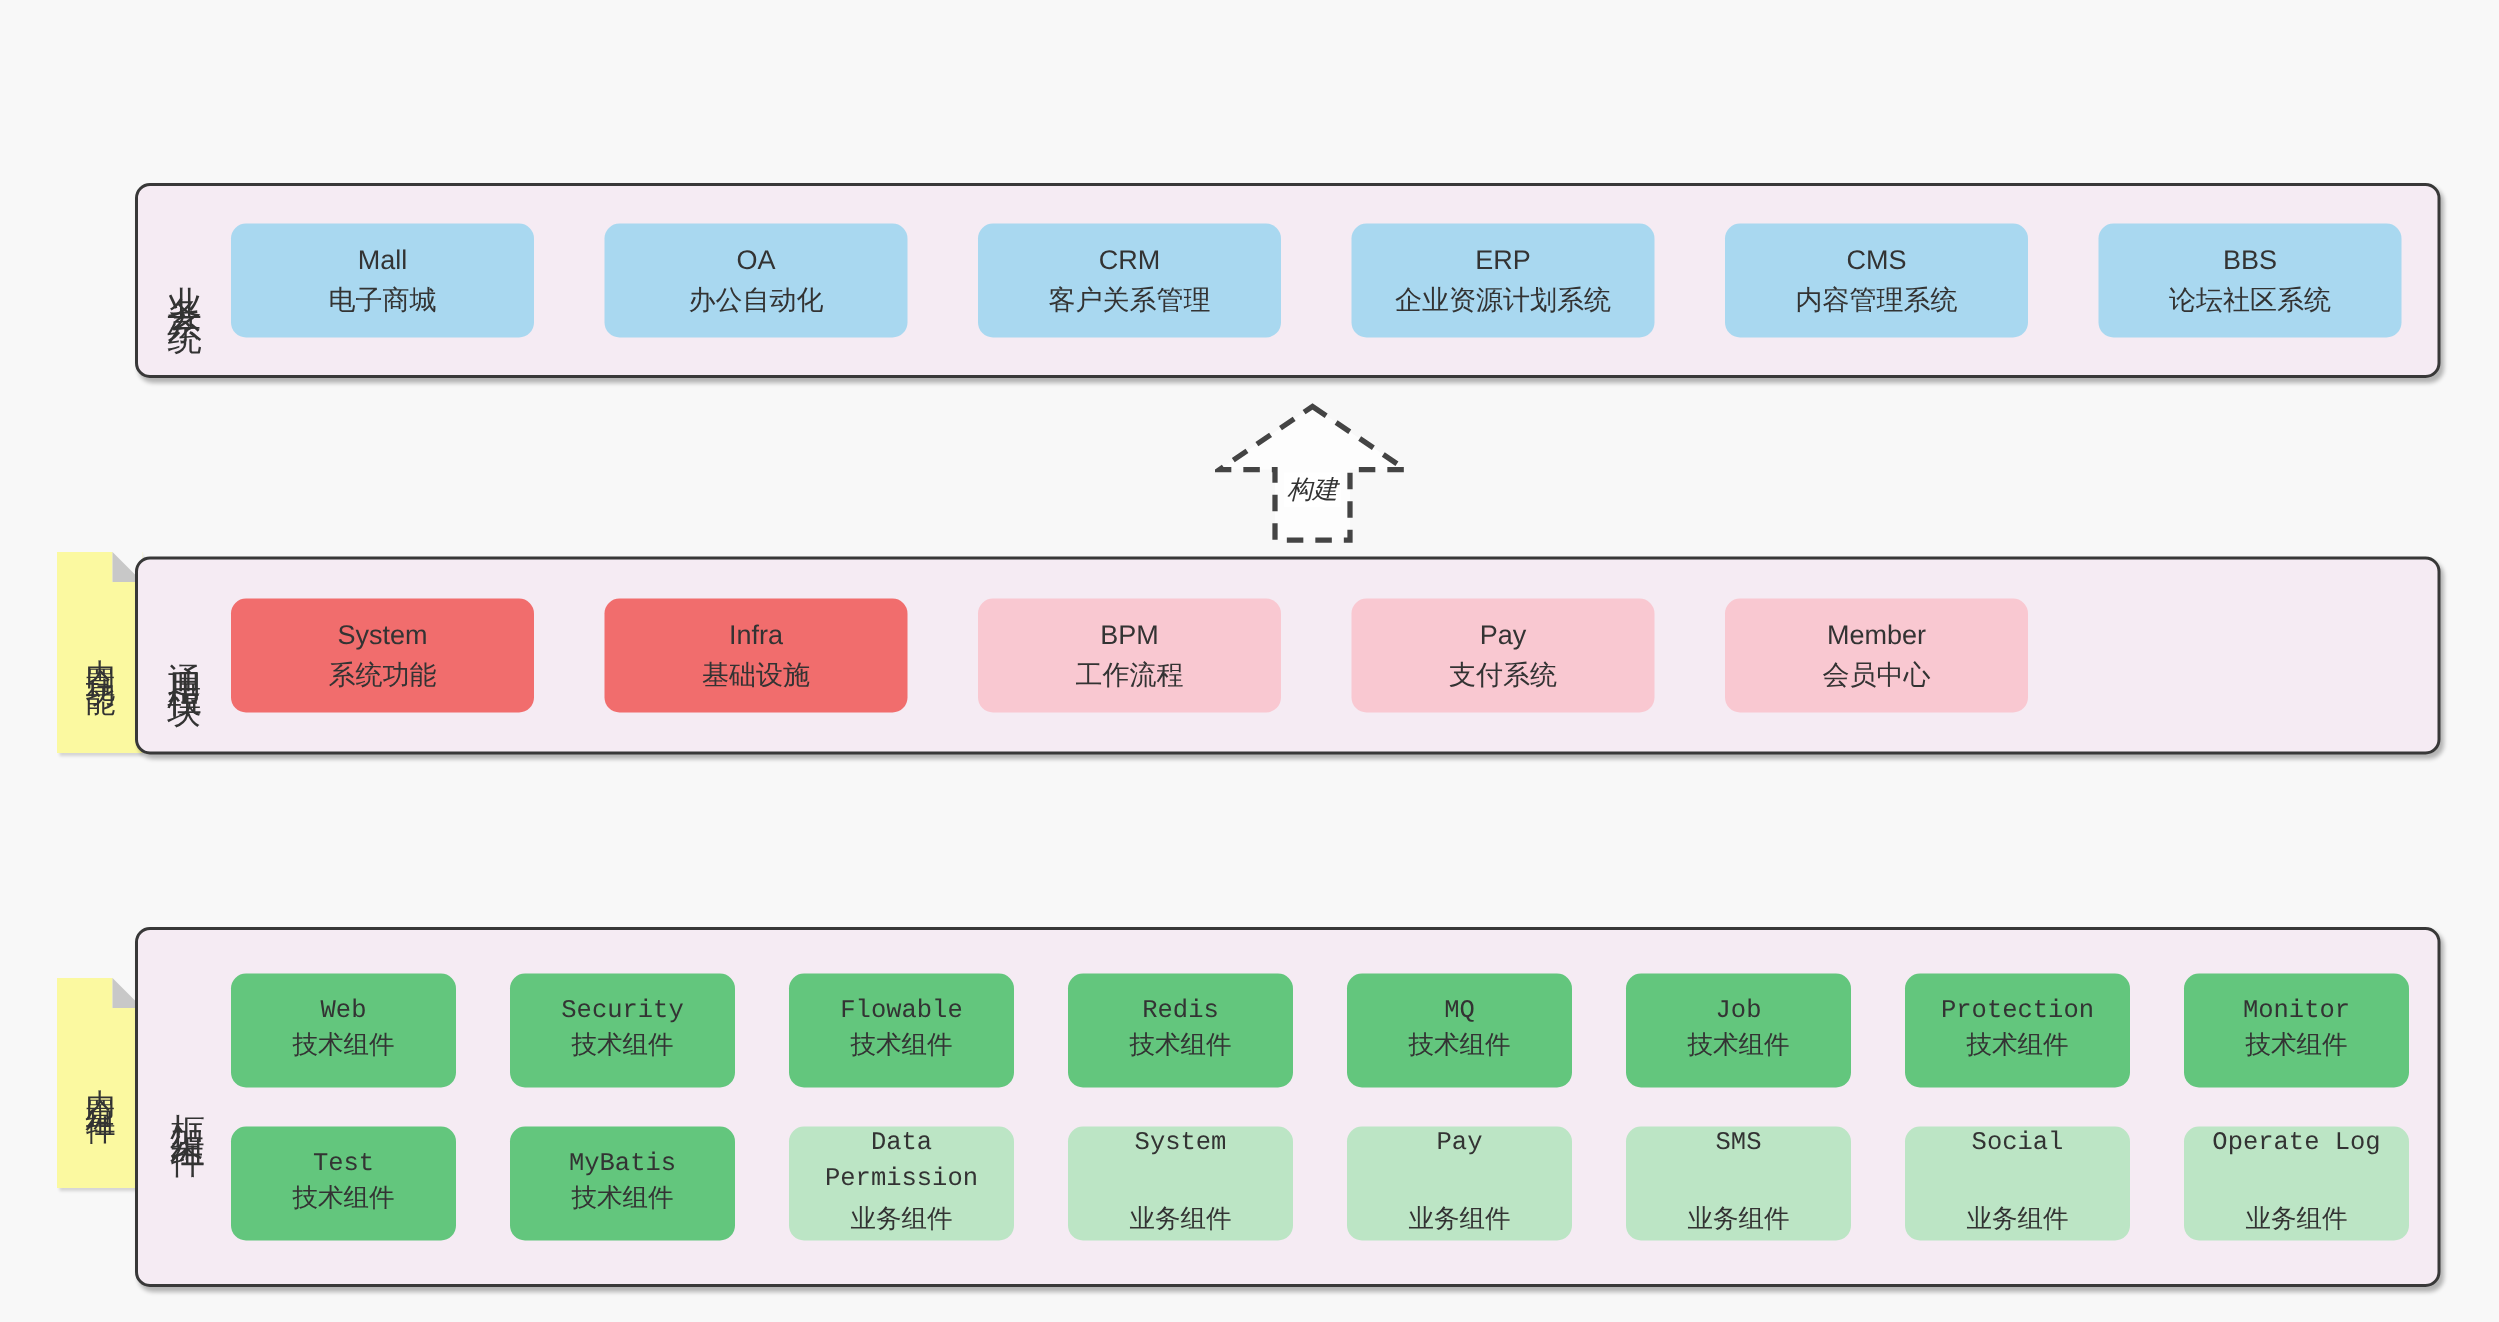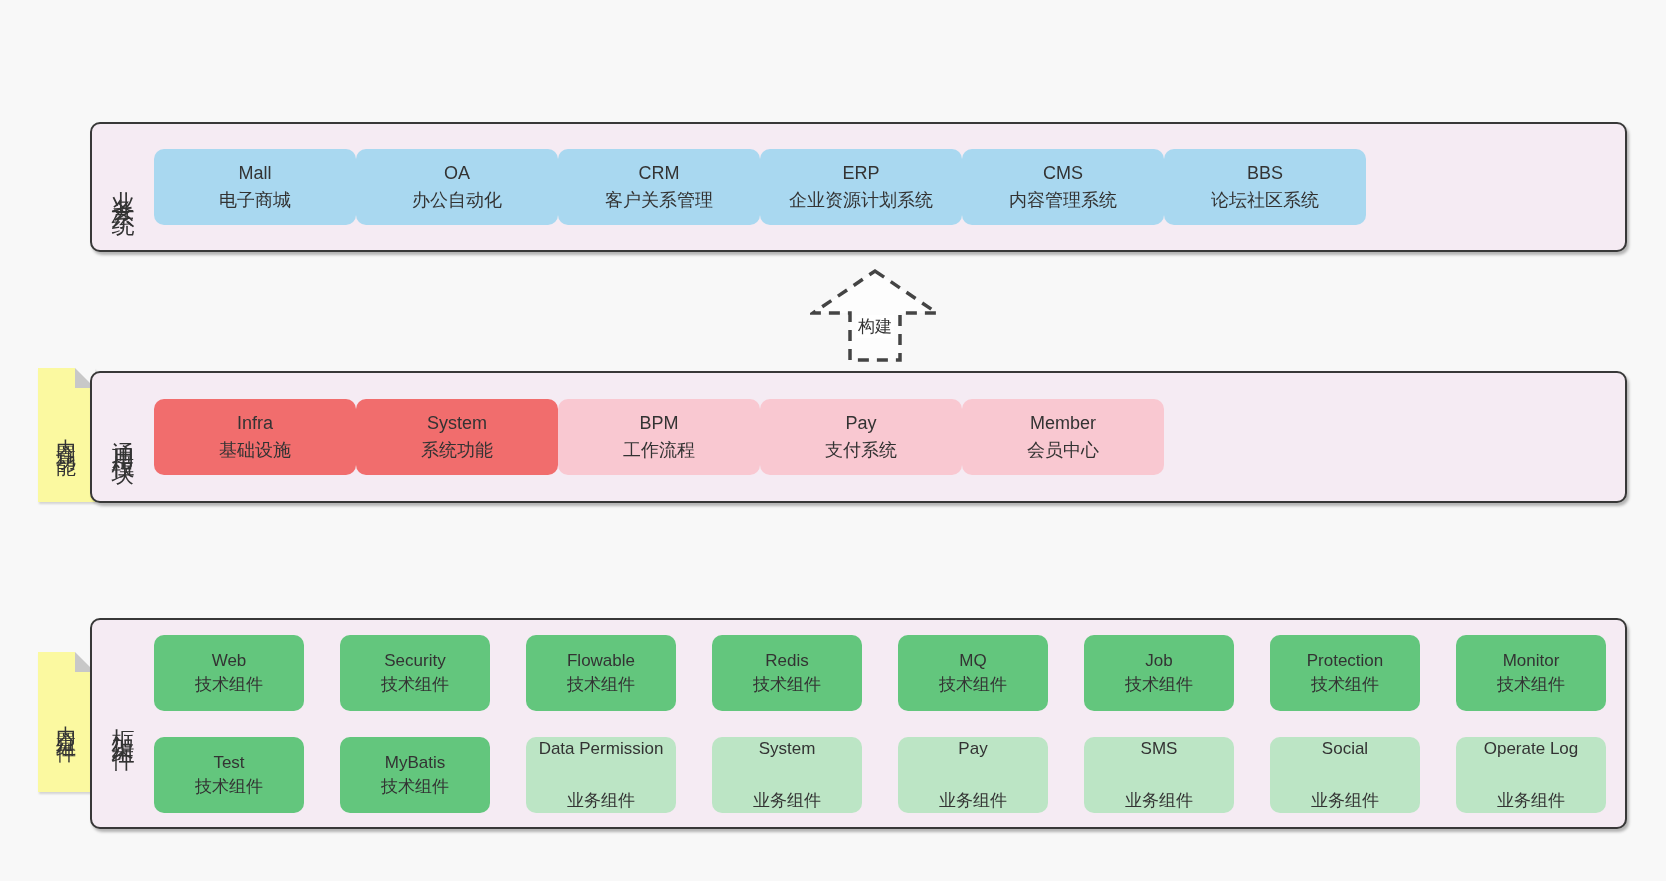--- a/index.html
+++ b/index.html
@@ -15,29 +15,29 @@
 
   .container{
     position:absolute;left:90px;width:1537px;
     background:var(--containerBg);
     border:2px solid var(--border);border-radius:10px;
     box-shadow:2px 3px 3px rgba(0,0,0,0.28);
     display:flex;align-items:stretch;z-index:2;
   }
   .c1{top:122px;height:130px;}
   .c2{top:371px;height:132px;}
-  .c3{top:618px;height:211px;}
+  .c3{top:618px;height:240px;font-family:Liberation Mono, monospace;}
 
   .label-col{width:62px;display:flex;align-items:center;justify-content:center;flex:0 0 62px;}
   .vlabel{
     writing-mode:vertical-rl;text-orientation:upright;
     font-size:23px;letter-spacing:7px;color:var(--text);line-height:1;
   }
 
-  .boxes{flex:1;display:flex;align-items:center;padding-right:28px;}
+  .boxes{flex:1;display:flex;align-items:center;gap:47px;padding-right:28px;}
   .rows{flex:1;display:flex;flex-direction:column;justify-content:center;gap:26px;padding-right:23px;}
   .row8{display:flex;gap:36px;}
 
   .box{
     border-radius:10px;display:flex;flex-direction:column;
     align-items:center;justify-content:center;text-align:center;
     line-height:27px;font-size:18px;color:var(--text);
   }
   .box .t,.box .s{display:block;}
   .box6{width:202px;height:76px;flex:0 0 202px;}
@@ -58,21 +58,21 @@
   .fold{
     position:absolute;top:0;right:0;width:0;height:0;
     border-top:20px solid var(--pageBg);
     border-left:20px solid var(--stickyFold);
   }
   .sticky-text{
     writing-mode:vertical-rl;text-orientation:upright;
     font-size:20px;letter-spacing:6px;color:var(--text);line-height:1;
   }
 
-  .arrow{position:absolute;width:130px;height:95px;z-index:1;}
+  .arrow{position:absolute;width:130px;height:95px;z-index:1;font-style:italic;}
   .arrow-1{left:810px;top:268px;}
   .arrow-2{left:826px;top:512px;}
   .arrow svg{position:absolute;left:0;top:0;}
   .arrow-label{
     position:absolute;left:50%;top:47px;transform:translateX(-50%);
     background:#ffffff;padding:0 2px;font-size:17px;color:var(--text);white-space:nowrap;
   }
 </style>
 </head>
 <body>
@@ -122,26 +122,26 @@
     <div class="fold"></div>
     <div class="sticky-text">内置功能</div>
   </div>
 
   <div class="container c2">
     <div class="label-col">
       <div class="vlabel">通用模块</div>
     </div>
     <div class="boxes">
       <div class="box box6 red">
+        <span class="t">System</span>
+        <span class="s">系统功能</span>
+      </div>
+      <div class="box box6 red">
         <span class="t">Infra</span>
         <span class="s">基础设施</span>
-      </div>
-      <div class="box box6 red">
-        <span class="t">System</span>
-        <span class="s">系统功能</span>
       </div>
       <div class="box box6 pink">
         <span class="t">BPM</span>
         <span class="s">工作流程</span>
       </div>
       <div class="box box6 pink">
         <span class="t">Pay</span>
         <span class="s">支付系统</span>
       </div>
       <div class="box box6 pink">

